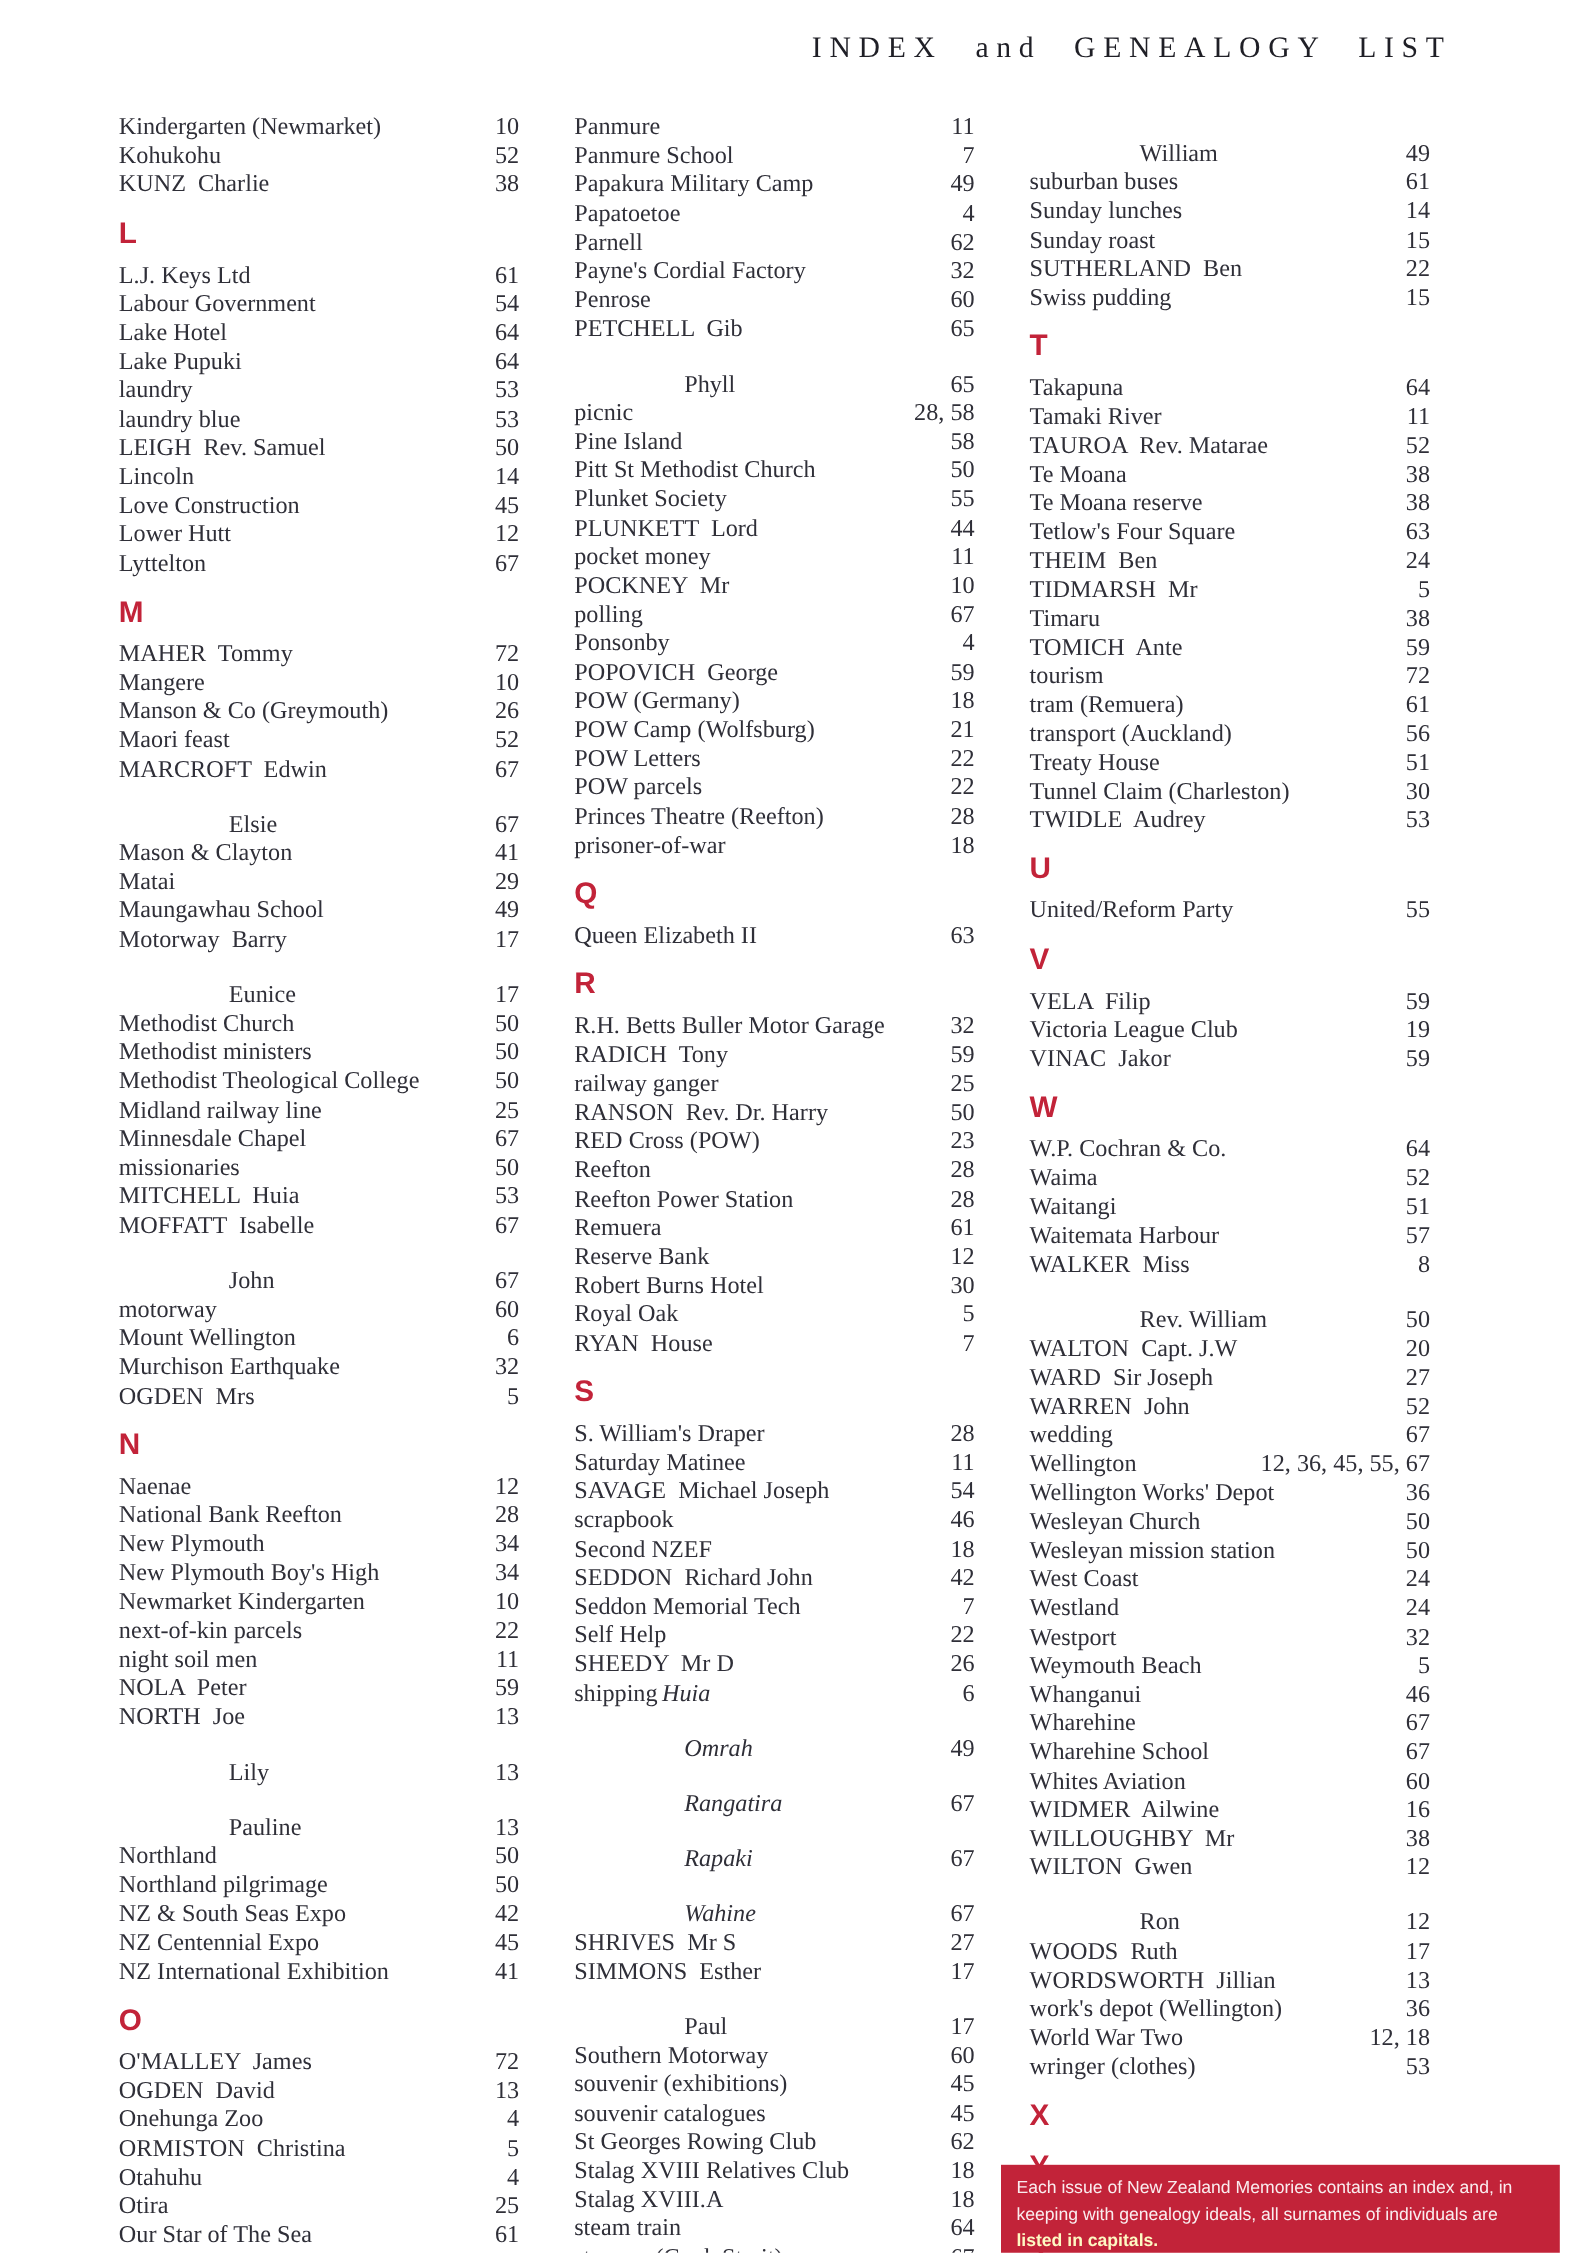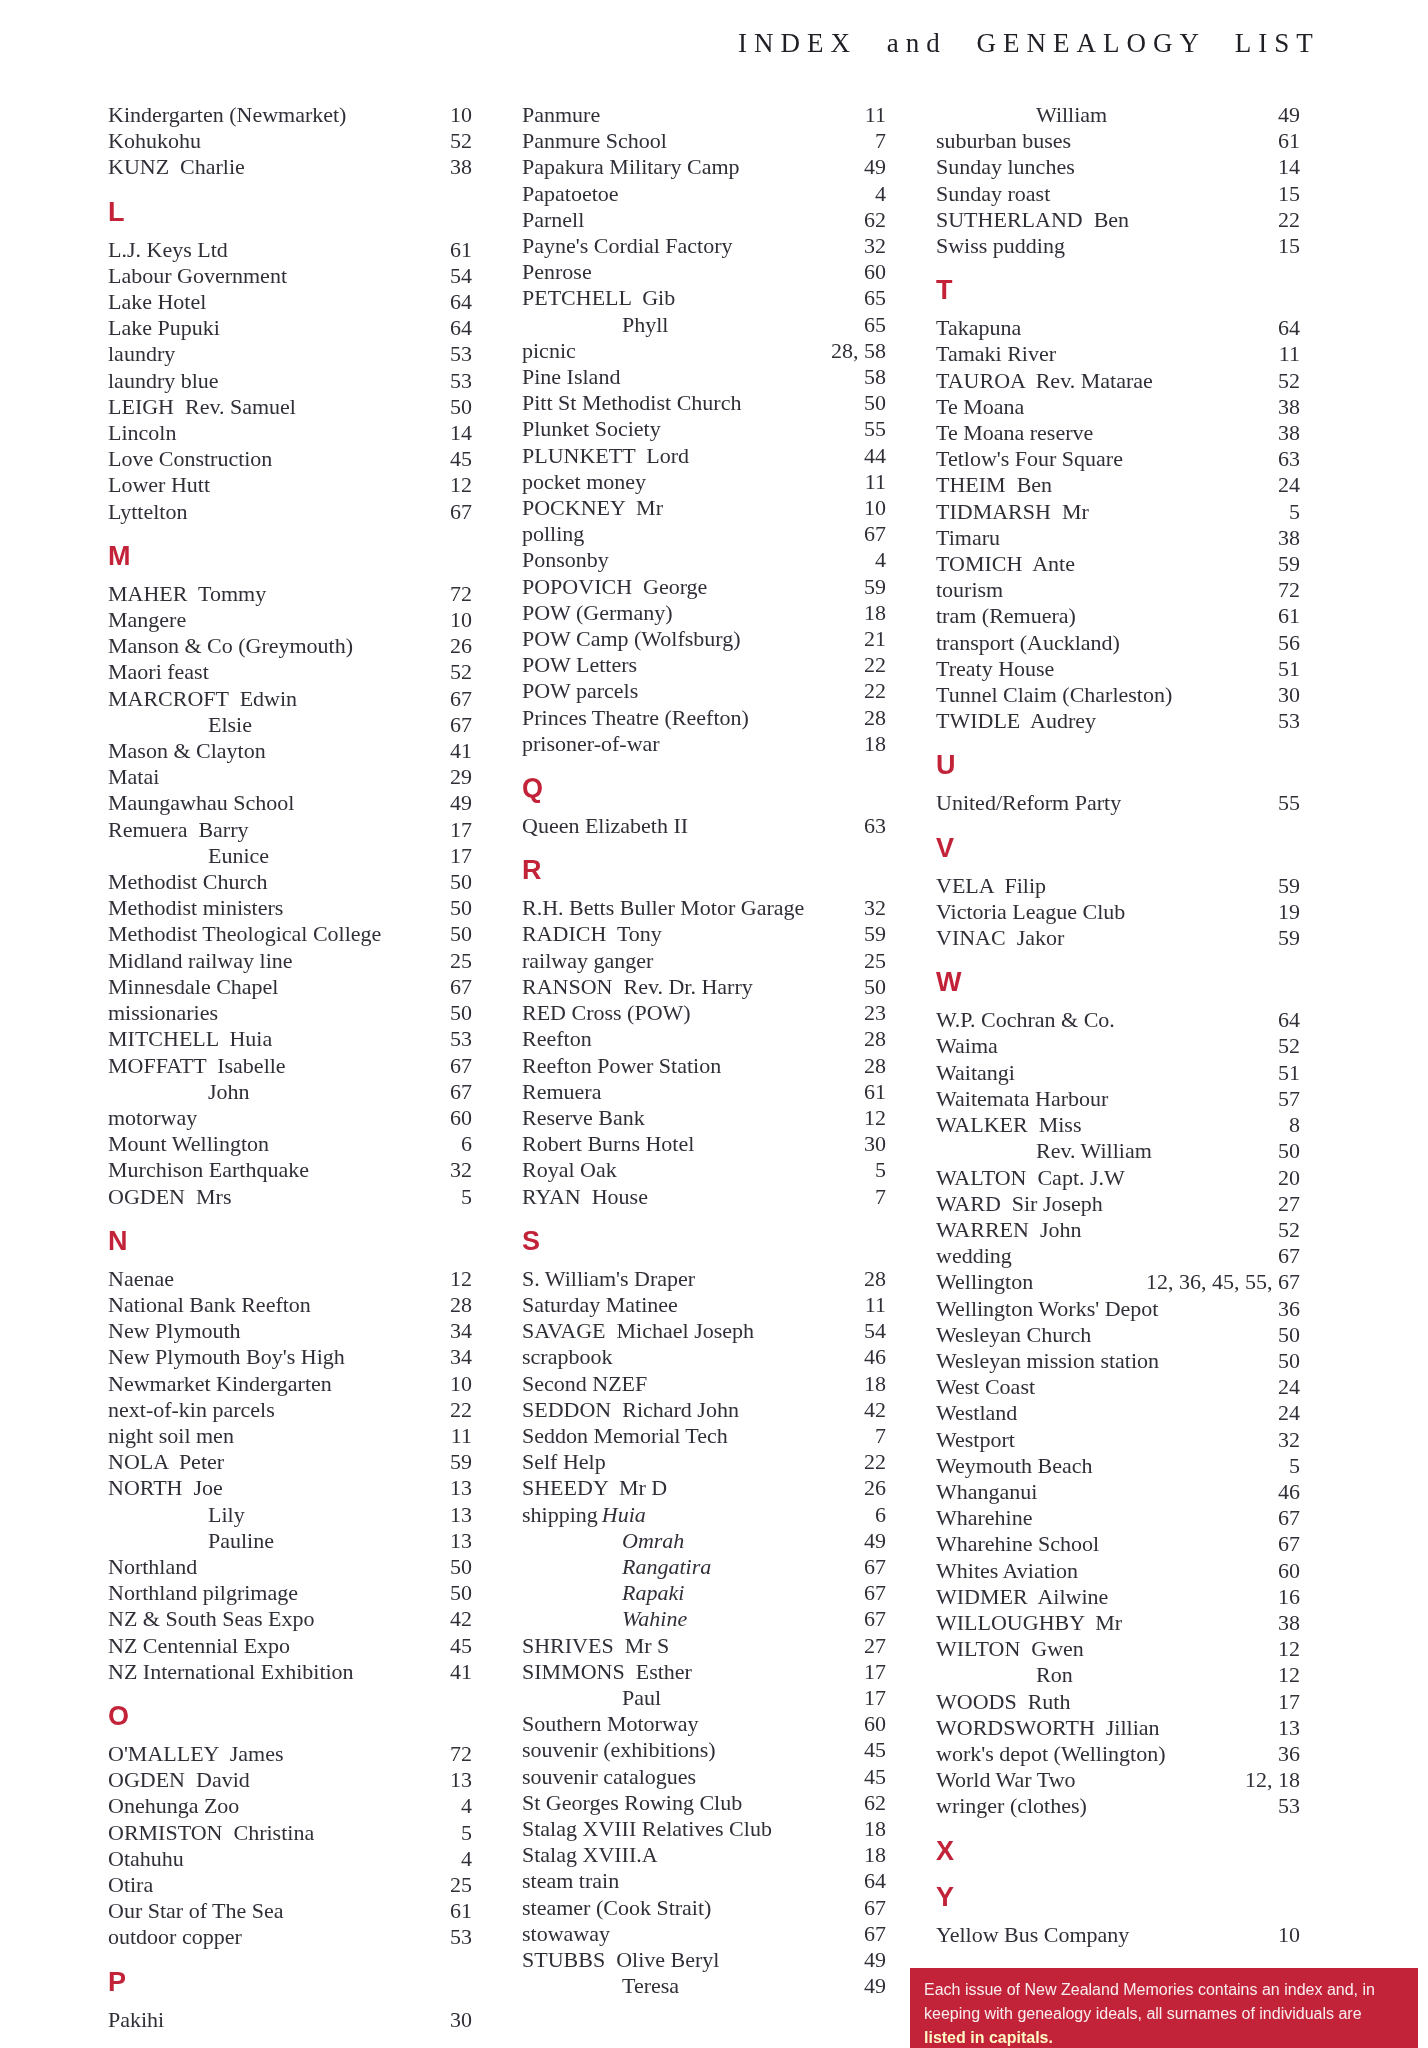--- a/index.html
+++ b/index.html
@@ -17,21 +17,21 @@
   .cols {
     position:absolute; top:102px; left:108px;
     display:flex; gap:50px;justify-content:flex-end;
   }
   .col { width:364px; }
   .row {
     display:flex; align-items:baseline;
     font-size:22px; line-height:26.2px; color:var(--ink);
   }
   .entry-text { white-space:pre-wrap; }
-  .entry-text.indent { padding-left:100px; }
+  .entry-text.indent { padding-left:100px;margin-top:24px; }
   .italic { font-style:italic; }
   .ital-suffix { font-style:italic; margin-left:4px; }
   .fill { flex:1 1 auto; min-width:10px; }
   .num { white-space:pre; text-align:right; }
   .letter {
     font-family:"Liberation Sans", sans-serif; font-weight:bold;
     font-size:27px; line-height:30px; color:var(--red);
     margin:16px 0 10px 0;
   }
   .footer-note {
@@ -161,21 +161,21 @@
         <span class="entry-text">Matai</span>
         <span class="fill"></span>
         <span class="num">29</span>
       </div>
       <div class="row">
         <span class="entry-text">Maungawhau School</span>
         <span class="fill"></span>
         <span class="num">49</span>
       </div>
       <div class="row">
-        <span class="entry-text">Remuera  Barry</span>
+        <span class="entry-text">Motorway  Barry</span>
         <span class="fill"></span>
         <span class="num">17</span>
       </div>
       <div class="row">
         <span class="entry-text indent">Eunice</span>
         <span class="fill"></span>
         <span class="num">17</span>
       </div>
       <div class="row">
         <span class="entry-text">Methodist Church</span>

